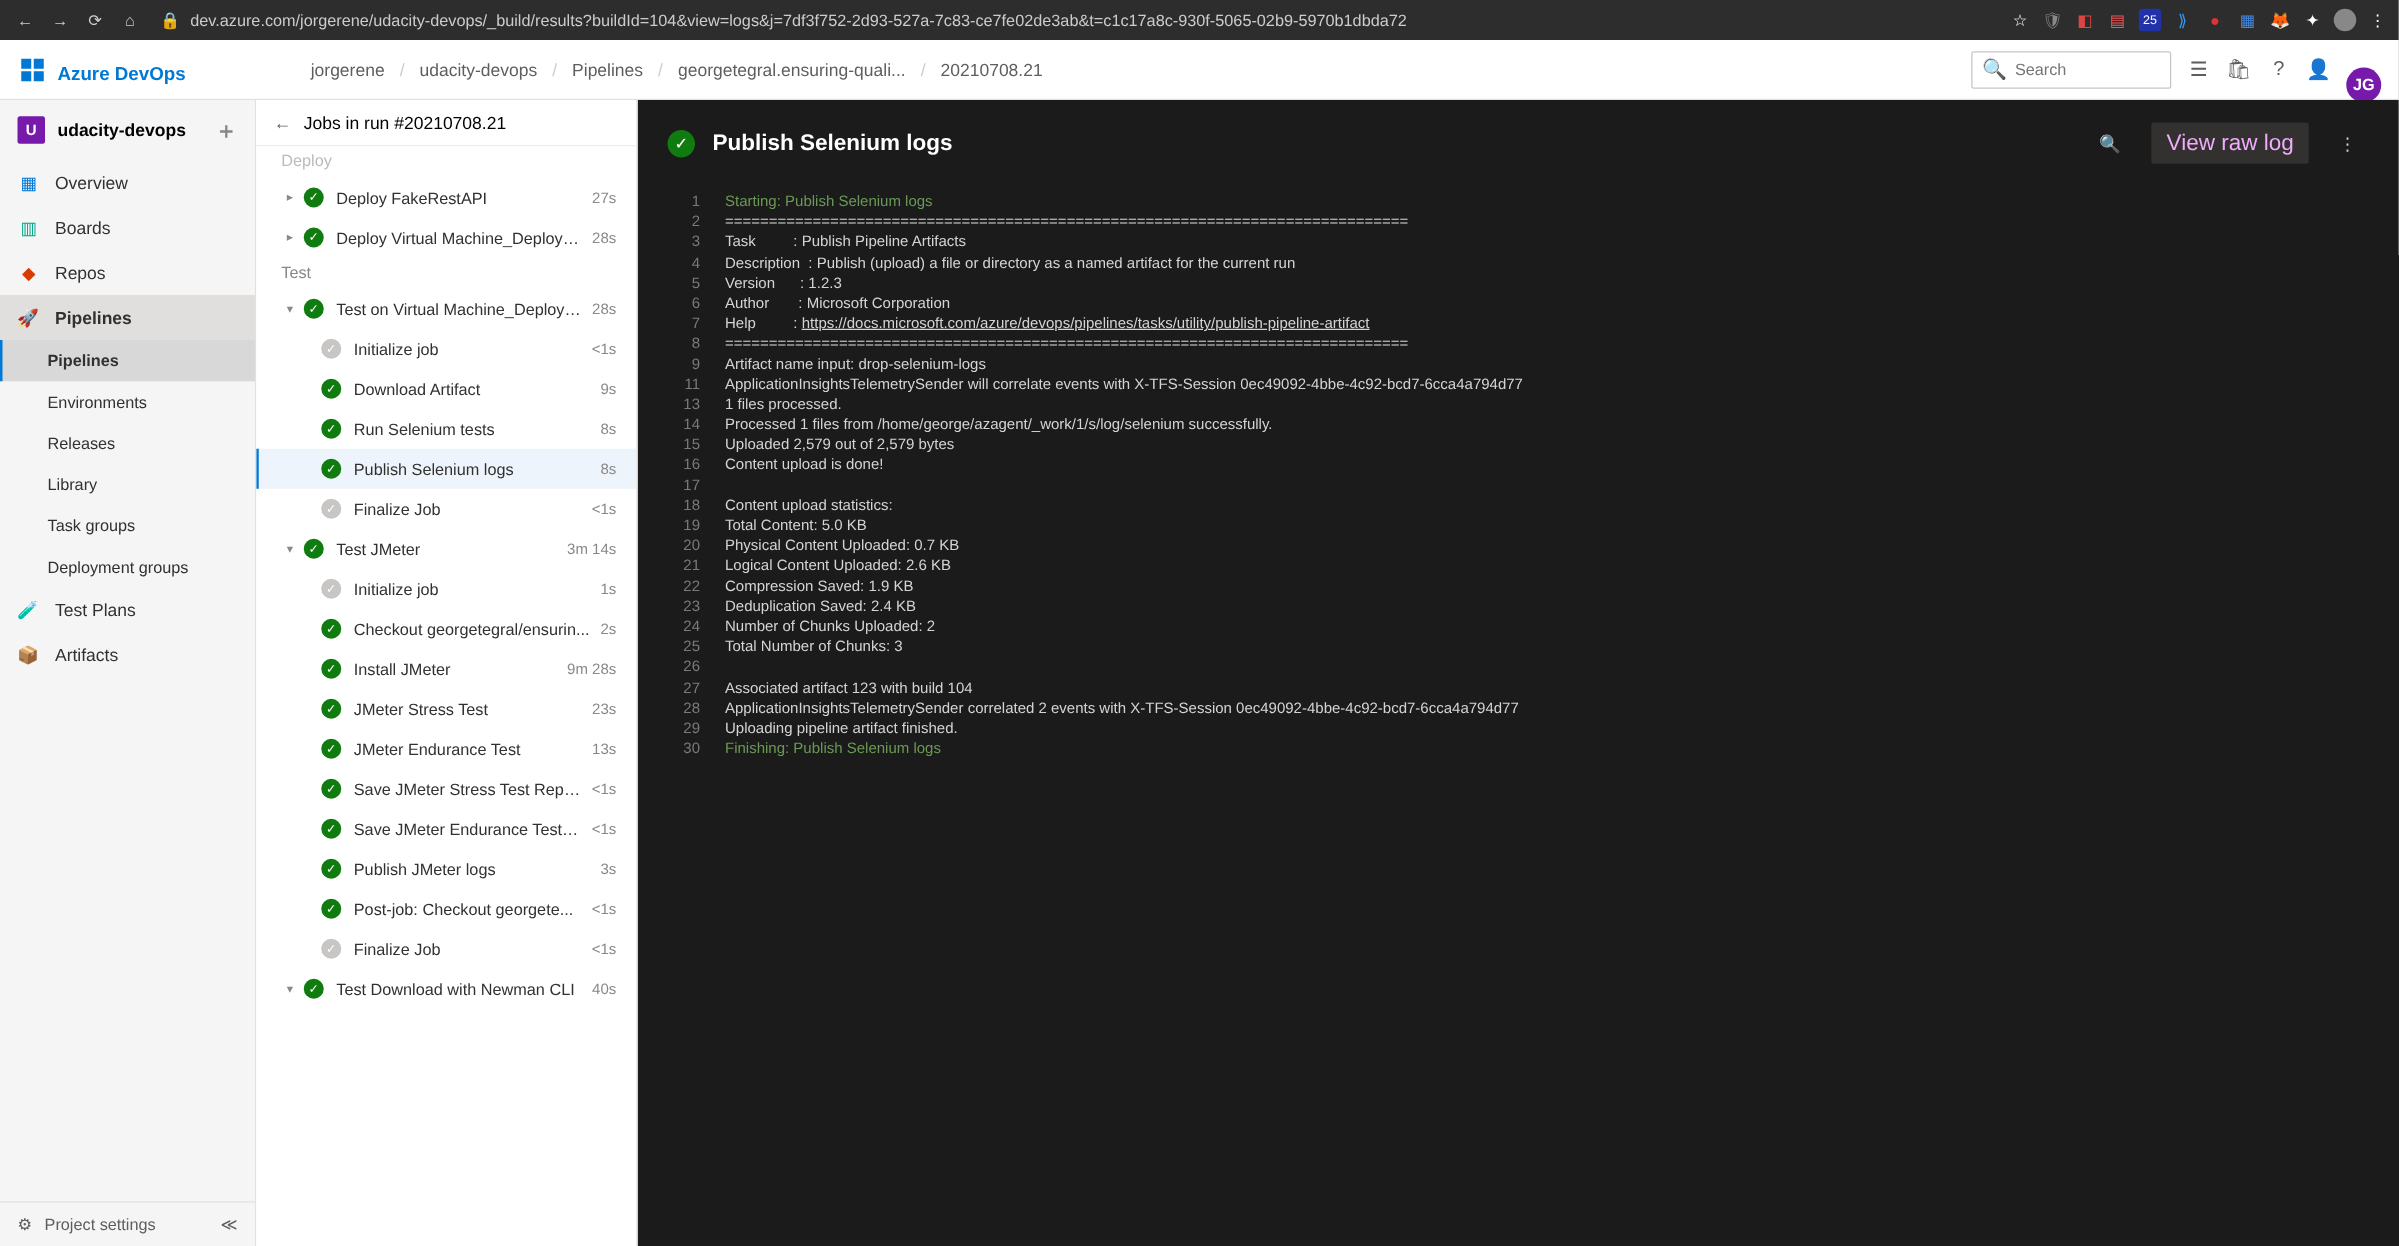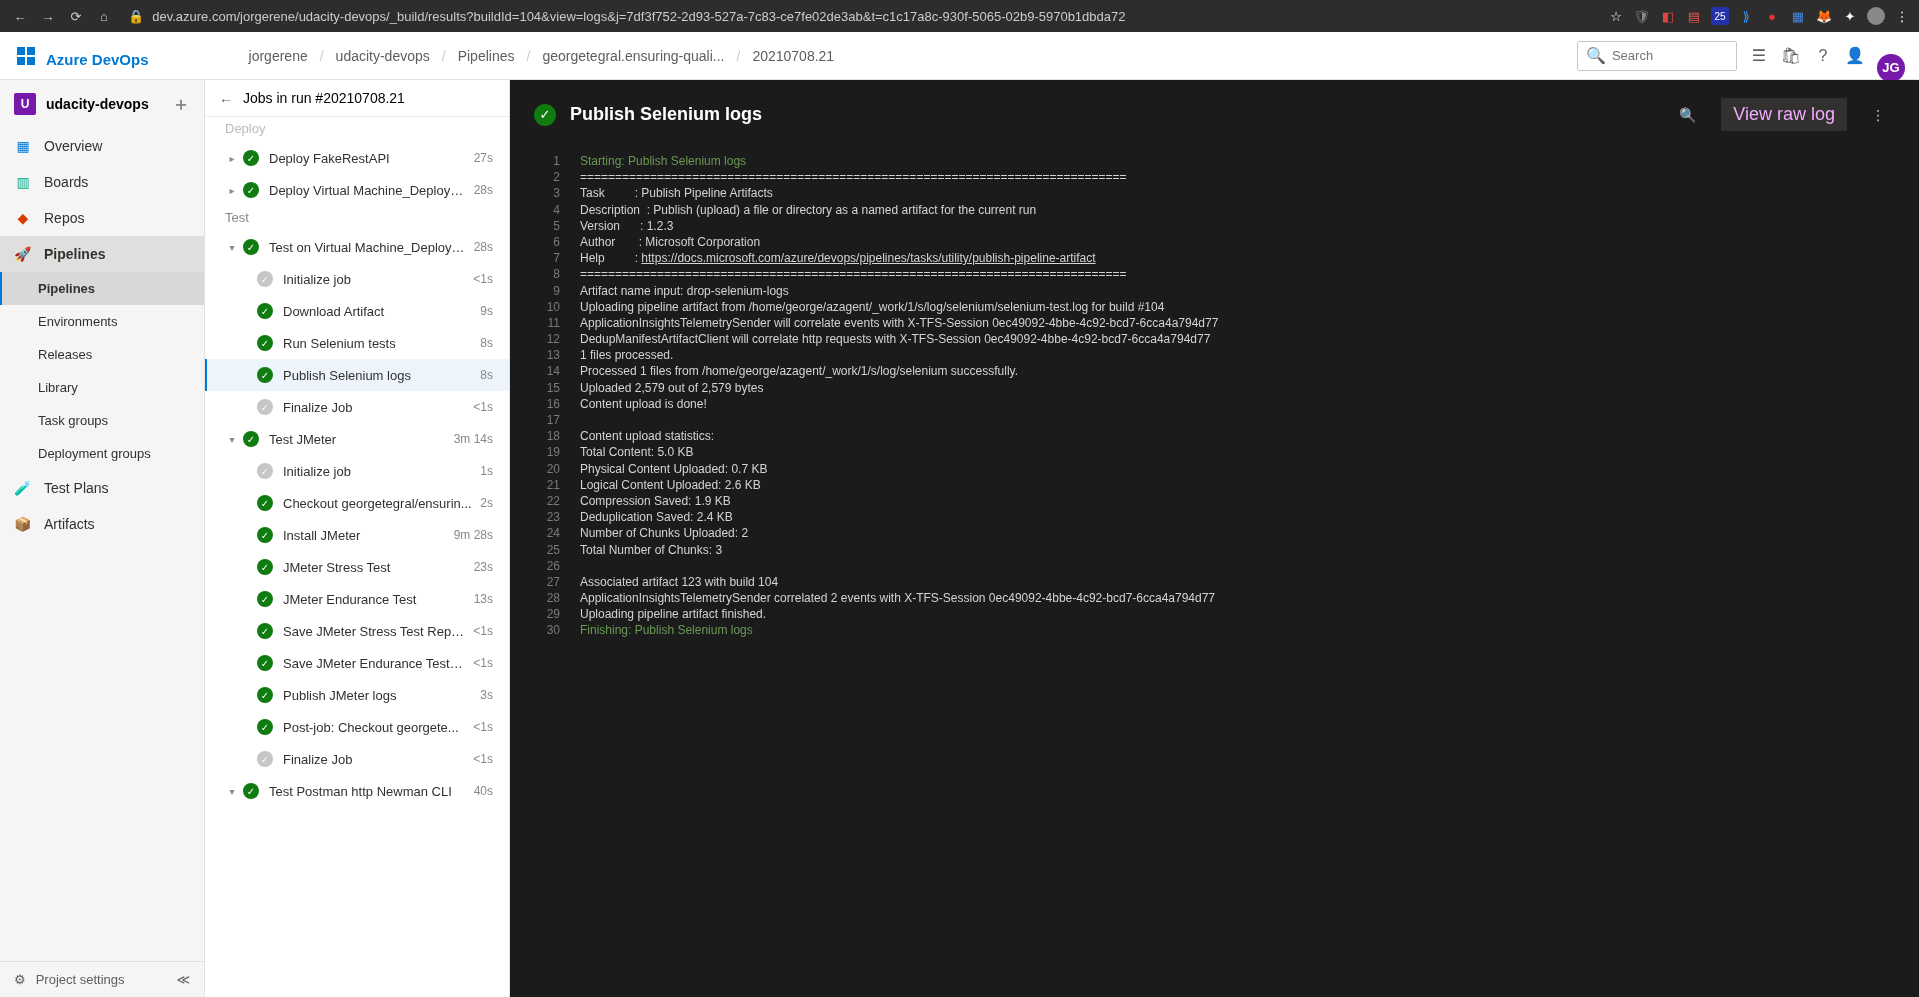--- a/index.html
+++ b/index.html
@@ -294,21 +294,21 @@
       </div>
     <div class="job-row child">
         <span class="status neutral">✓</span>
         <span class="label">Finalize Job</span>
         <span class="duration">&lt;1s</span>
       </div>
 
     <div class="job-row">
         <span class="chev">▾</span>
         <span class="status success">✓</span>
-        <span class="label">Test Postman http Newman CLI</span>
+        <span class="label">Test Download with Newman CLI</span>
         <span class="duration">40s</span>
       </div>
   </div>
 
   <div class="log-panel">
     <div class="log-header">
       <div class="status-big">✓</div>
       <div class="title">Publish Selenium logs</div>
       <div class="action">🔍</div>
       <div class="btn">View raw log</div>
@@ -345,32 +345,24 @@
         </div>
         <div class="log-line">
           <span class="ln">8</span>
           <span class="txt">==============================================================================</span>
         </div>
         <div class="log-line">
           <span class="ln">9</span>
           <span class="txt">Artifact name input: drop-selenium-logs</span>
         </div>
         <div class="log-line">
-          <span class="ln">10</span>
-          <span class="txt">Uploading pipeline artifact from /home/george/azagent/_work/1/s/log/selenium/selenium-test.log for build #104</span>
-        </div>
-        <div class="log-line">
           <span class="ln">11</span>
           <span class="txt">ApplicationInsightsTelemetrySender will correlate events with X-TFS-Session 0ec49092-4bbe-4c92-bcd7-6cca4a794d77</span>
         </div>
         <div class="log-line">
-          <span class="ln">12</span>
-          <span class="txt">DedupManifestArtifactClient will correlate http requests with X-TFS-Session 0ec49092-4bbe-4c92-bcd7-6cca4a794d77</span>
-        </div>
-        <div class="log-line">
           <span class="ln">13</span>
           <span class="txt">1 files processed.</span>
         </div>
         <div class="log-line">
           <span class="ln">14</span>
           <span class="txt">Processed 1 files from /home/george/azagent/_work/1/s/log/selenium successfully.</span>
         </div>
         <div class="log-line">
           <span class="ln">15</span>
           <span class="txt">Uploaded 2,579 out of 2,579 bytes</span>

